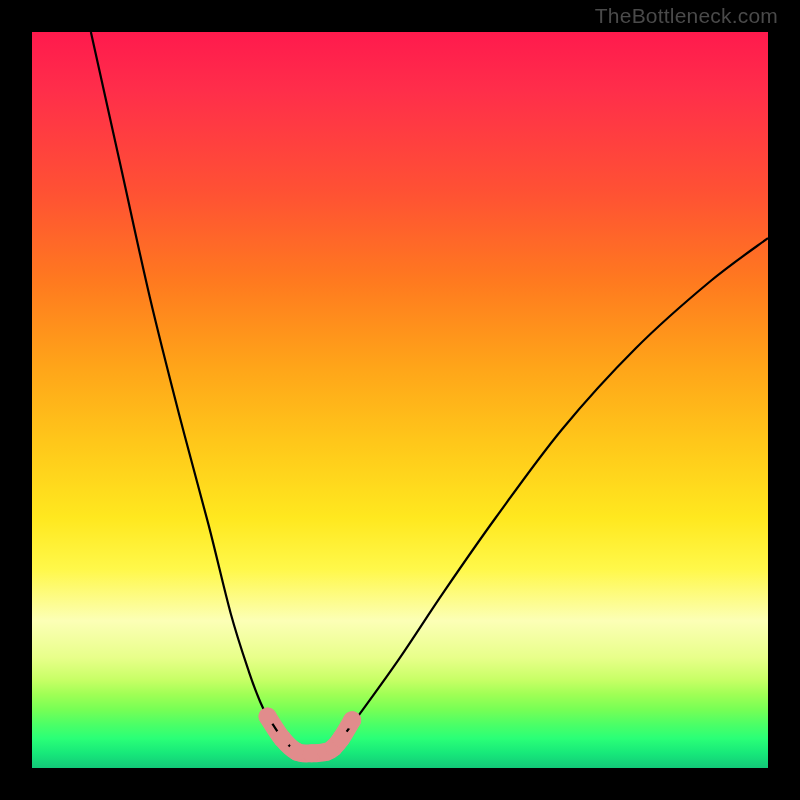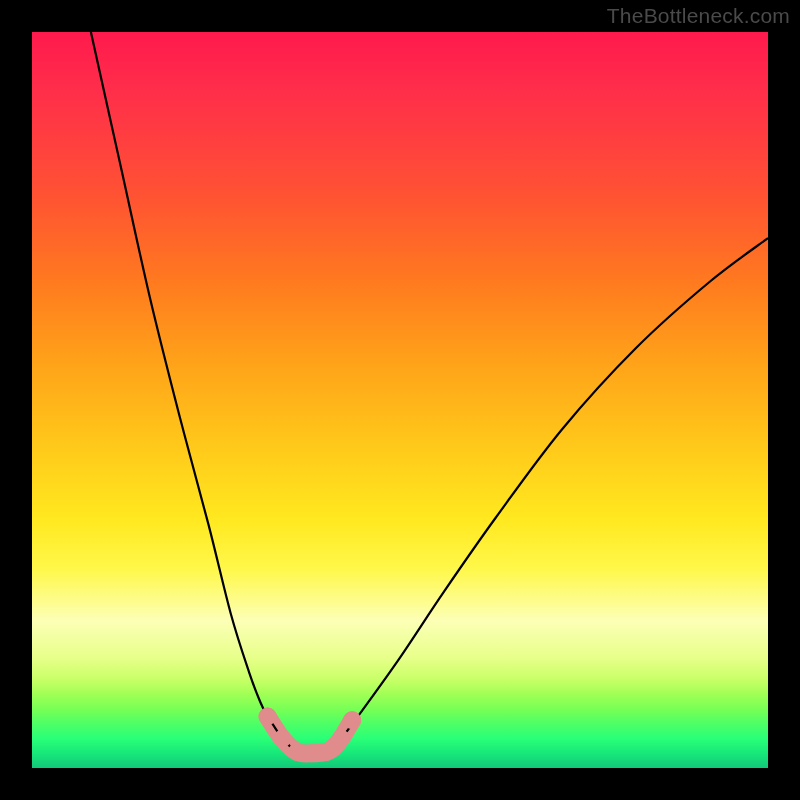--- a/index.html
+++ b/index.html
@@ -43,21 +43,21 @@
       #a0ff55 90%,
       #78ff55 92%,
       #4dff66 94%,
       #2aff77 96%,
       #17e87a 98%,
       #12c878 100%);
   }
   .watermark {
     position: absolute;
     top: 4px;
-    right: 10px;
+    right: 22px;
     color: #4a4a4a;
     font-size: 21px;
     font-weight: 500;
     letter-spacing: 0.2px;
   }
   svg.curves {
     position: absolute;
     left: 0; top: 0;
     width: 736px;
     height: 736px;

